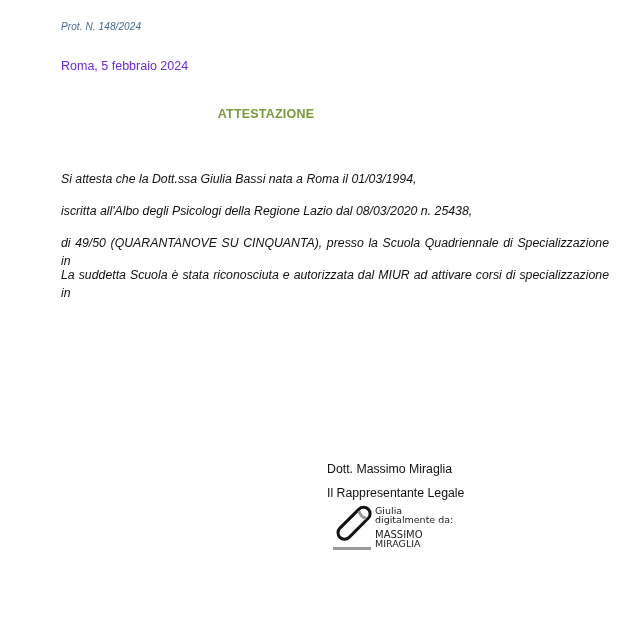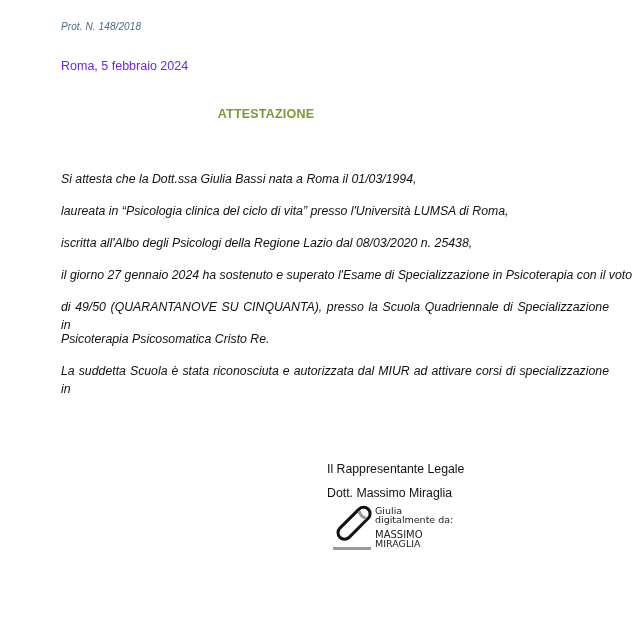--- a/index.html
+++ b/index.html
@@ -20,37 +20,34 @@
   .stamp { position: absolute; left: 333px; top: 505px; width: 140px; height: 48px; }
   .stamp svg { position: absolute; left: 0; top: 0; }
   .stamp-txt { position: absolute; left: 42px; top: 1px; font-family: "DejaVu Sans", sans-serif;
                font-size: 9.5px; line-height: 9px; color: #222; }
   .stamp-txt .name { margin-top: 6px; font-size: 10px; }
 </style>
 </head>
 <body>
 
 <div class="page">
-  <div class="prot">Prot. N. 148/2018</div>
+  <div class="prot">Prot. N. 148/2024</div>
   <div class="place-date">Roma, 5 febbraio 2024</div>
   <div class="title">ATTESTAZIONE</div>
 
   <div class="body-text">
     <div class="line">Si attesta che la Dott.ssa Giulia Bassi nata a Roma il 01/03/1994,</div>
-    <div class="line">laureata in “Psicologia clinica del ciclo di vita” presso l'Università LUMSA di Roma,</div>
     <div class="line">iscritta all'Albo degli Psicologi della Regione Lazio dal 08/03/2020 n. 25438,</div>
-    <div class="line">il giorno 27 gennaio 2024 ha sostenuto e superato l'Esame di Specializzazione in Psicoterapia con il voto</div>
     <div class="line just">di 49/50 (QUARANTANOVE SU CINQUANTA), presso la Scuola Quadriennale di Specializzazione in</div>
-    <div class="line">Psicoterapia Psicosomatica Cristo Re.</div>
     <div class="line just">La suddetta Scuola è stata riconosciuta e autorizzata dal MIUR ad attivare corsi di specializzazione in</div>
   </div>
 
   <div class="sig">
+    <div class="l">Dott. Massimo Miraglia</div>
     <div class="l">Il Rappresentante Legale</div>
-    <div class="l">Dott. Massimo Miraglia</div>
   </div>
 
   <div class="stamp">
     <svg width="40" height="48" viewBox="0 0 40 48">
       <g transform="rotate(45 20 20)">
         <rect x="13" y="-2" width="13" height="40" rx="6.5" ry="6.5" fill="none" stroke="#111" stroke-width="3"></rect>
         <path d="M14.5 6 Q19.5 9 24.5 6" fill="none" stroke="#999" stroke-width="3"></path>
       </g>
       <rect x="0" y="42" width="38" height="3" fill="#999"></rect>
     </svg>

